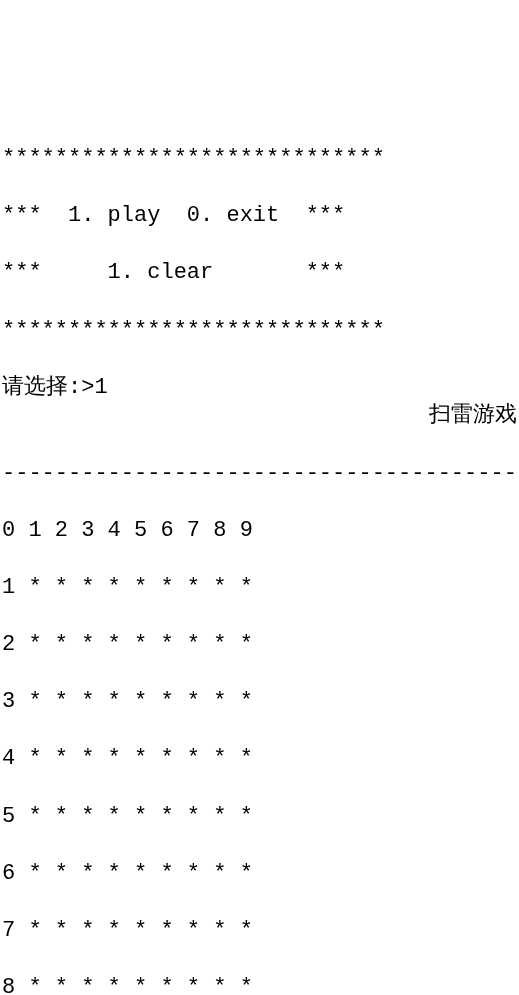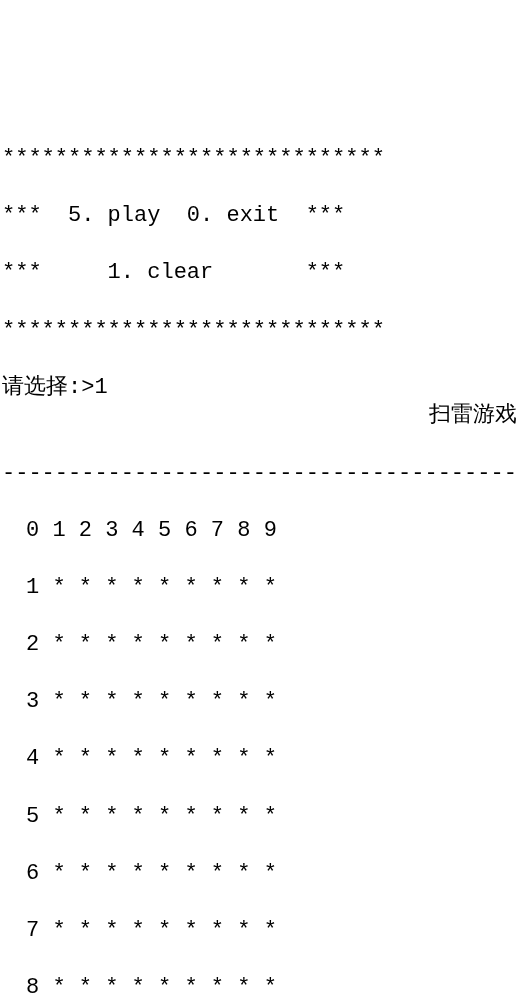--- a/index.html
+++ b/index.html
@@ -24,34 +24,33 @@
       letter-spacing: 0;
     }
     .title-line {
       text-align: right;
     }
     .divider {
       letter-spacing: 0;
     }
     .grid-row {
       letter-spacing: 0;
-      margin-left: 24px;
     }
     .prompt-line {
       display: inline;
     }
   </style>
 </head>
 <body>
 
 
 
 <div class="terminal">
 <div class="menu-border">*****************************</div>
-<div class="menu-border">***  5. play  0. exit  ***</div>
+<div class="menu-border">***  1. play  0. exit  ***</div>
 <div class="menu-border">***     1. clear       ***</div>
 <div class="menu-border">*****************************</div>
 <span class="prompt-line">请选择:&gt;</span><span>1</span>
 <div class="title-line">              扫雷游戏</div>
 <div class="divider">------------------------------------------</div>
 <div class="grid-row">0 1 2 3 4 5 6 7 8 9</div>
 <div class="grid-row">1 * * * * * * * * *</div>
 <div class="grid-row">2 * * * * * * * * *</div>
 <div class="grid-row">3 * * * * * * * * *</div>
 <div class="grid-row">4 * * * * * * * * *</div>

